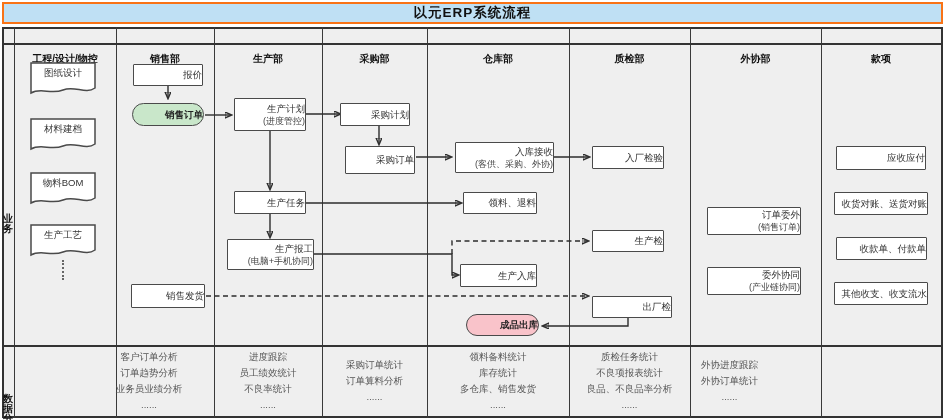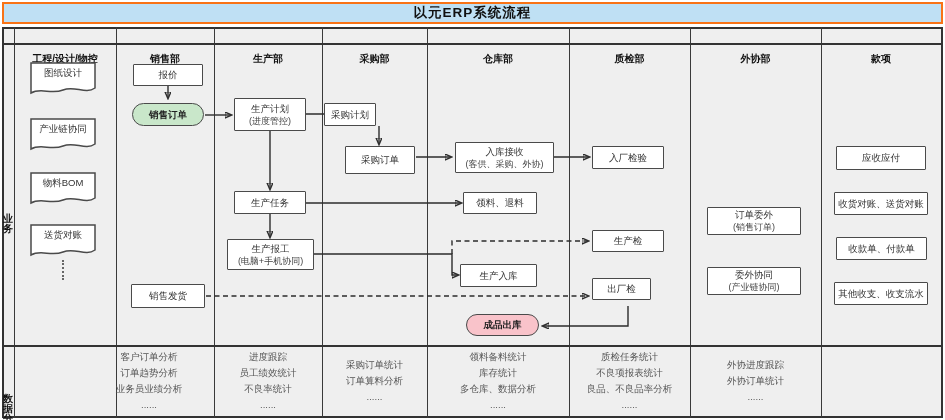--- a/index.html
+++ b/index.html
@@ -32,21 +32,21 @@
     position:absolute; z-index:3; width:12px; text-align:center;
     font-size:10px; font-weight:bold; color:#111; line-height:10px;
     word-break:break-all;
     margin-top:34px;
   }
 
   
   .node {
     position:absolute; z-index:6; background:#ffffff;
     border:1.5px solid #4a4a4a; border-radius:1px;
-    display:flex; flex-direction:column; align-items:center; justify-content:center;
+    display:flex; flex-direction:column; align-items:flex-end; justify-content:center;
     font-size:9.5px; color:#333; line-height:12px; text-align:center;
   }
   .node .sub { font-size:9px; color:#444; }
   .pill {
     border-radius:12px; font-weight:bold; color:#222;
   }
   .pill.green { background:#c9e7ca; }
   .pill.pink  { background:#f9c3ca; }
 
   
@@ -126,33 +126,33 @@
   <div class="doc" style="left:30px;top:62px">
     <svg width="66" height="36" viewBox="0 0 66 36">
       <path d="M1,1 L65,1 L65,26 C55,33 45,23 33,28 C21,33 11,25 1,31 Z" fill="#ffffff" stroke="#4a4a4a" stroke-width="1.5"></path>
     </svg>
     <span class="doc-label">图纸设计</span>
   </div>
   <div class="doc" style="left:30px;top:118px">
     <svg width="66" height="36" viewBox="0 0 66 36">
       <path d="M1,1 L65,1 L65,26 C55,33 45,23 33,28 C21,33 11,25 1,31 Z" fill="#ffffff" stroke="#4a4a4a" stroke-width="1.5"></path>
     </svg>
-    <span class="doc-label">产业链协同</span>
+    <span class="doc-label">材料建档</span>
   </div>
   <div class="doc" style="left:30px;top:172px">
     <svg width="66" height="36" viewBox="0 0 66 36">
       <path d="M1,1 L65,1 L65,26 C55,33 45,23 33,28 C21,33 11,25 1,31 Z" fill="#ffffff" stroke="#4a4a4a" stroke-width="1.5"></path>
     </svg>
     <span class="doc-label">物料BOM</span>
   </div>
   <div class="doc" style="left:30px;top:224px">
     <svg width="66" height="36" viewBox="0 0 66 36">
       <path d="M1,1 L65,1 L65,26 C55,33 45,23 33,28 C21,33 11,25 1,31 Z" fill="#ffffff" stroke="#4a4a4a" stroke-width="1.5"></path>
     </svg>
-    <span class="doc-label">送货对账</span>
+    <span class="doc-label">生产工艺</span>
   </div>
   <div class="dotline" style="left:62px;top:260px;height:20px"></div>
 
   <div class="node" style="left:133px;top:64px;width:70px;height:22px">
     <span>报价</span>
   </div>
   <div class="node pill green" style="left:132px;top:103px;width:72px;height:23px">
     <span>销售订单</span>
   </div>
   <div class="node" style="left:131px;top:284px;width:74px;height:24px">
@@ -164,21 +164,21 @@
     <span class="sub">(进度管控)</span>
   </div>
   <div class="node" style="left:234px;top:191px;width:72px;height:23px">
     <span>生产任务</span>
   </div>
   <div class="node" style="left:227px;top:239px;width:87px;height:31px">
     <span>生产报工</span>
     <span class="sub">(电脑+手机协同)</span>
   </div>
 
-  <div class="node" style="left:324px;top:103px;width:52px;height:23px">
+  <div class="node" style="left:340px;top:103px;width:70px;height:23px">
     <span>采购计划</span>
   </div>
   <div class="node" style="left:345px;top:146px;width:70px;height:28px">
     <span>采购订单</span>
   </div>
 
   <div class="node" style="left:463px;top:192px;width:74px;height:22px">
     <span>领料、退料</span>
   </div>
   <div class="node" style="left:455px;top:142px;width:99px;height:31px">
@@ -191,21 +191,21 @@
   <div class="node pill pink" style="left:466px;top:314px;width:73px;height:22px">
     <span>成品出库</span>
   </div>
 
   <div class="node" style="left:592px;top:146px;width:72px;height:23px">
     <span>入厂检验</span>
   </div>
   <div class="node" style="left:592px;top:230px;width:72px;height:22px">
     <span>生产检</span>
   </div>
-  <div class="node" style="left:592px;top:278px;width:59px;height:22px">
+  <div class="node" style="left:592px;top:296px;width:80px;height:22px">
     <span>出厂检</span>
   </div>
 
   <div class="node" style="left:707px;top:207px;width:94px;height:28px">
     <span>订单委外</span>
     <span class="sub">(销售订单)</span>
   </div>
   <div class="node" style="left:707px;top:267px;width:94px;height:28px">
     <span>委外协同</span>
     <span class="sub">(产业链协同)</span>
@@ -237,28 +237,28 @@
     <div>......</div>
   </div>
   <div class="acell" style="left:322px;width:105px">
     <div>采购订单统计</div>
     <div>订单算料分析</div>
     <div>......</div>
   </div>
   <div class="acell" style="left:427px;width:142px">
     <div>领料备料统计</div>
     <div>库存统计</div>
-    <div>多仓库、数据分析</div>
+    <div>多仓库、销售发货</div>
     <div>......</div>
   </div>
   <div class="acell" style="left:569px;width:121px">
     <div>质检任务统计</div>
     <div>不良项报表统计</div>
     <div>良品、不良品率分析</div>
     <div>......</div>
   </div>
-  <div class="acell" style="left:690px;width:131px">
+  <div class="acell" style="left:664px;width:131px">
     <div>外协进度跟踪</div>
     <div>外协订单统计</div>
     <div>......</div>
   </div>
 
 </div>
 
 </body></html>

